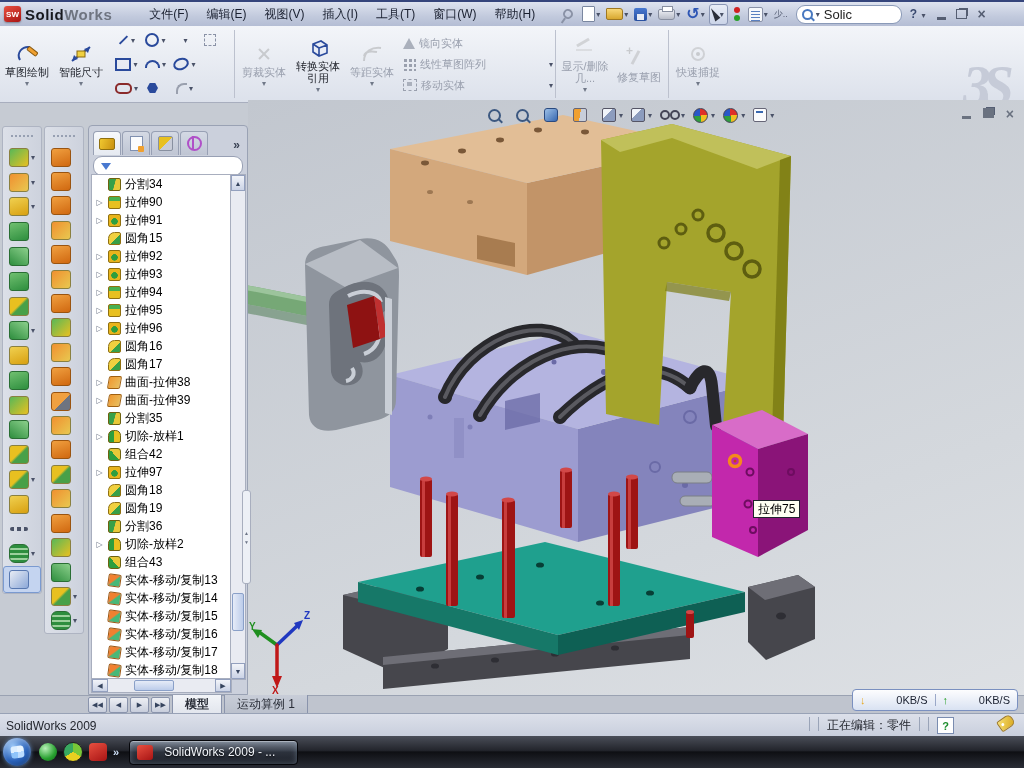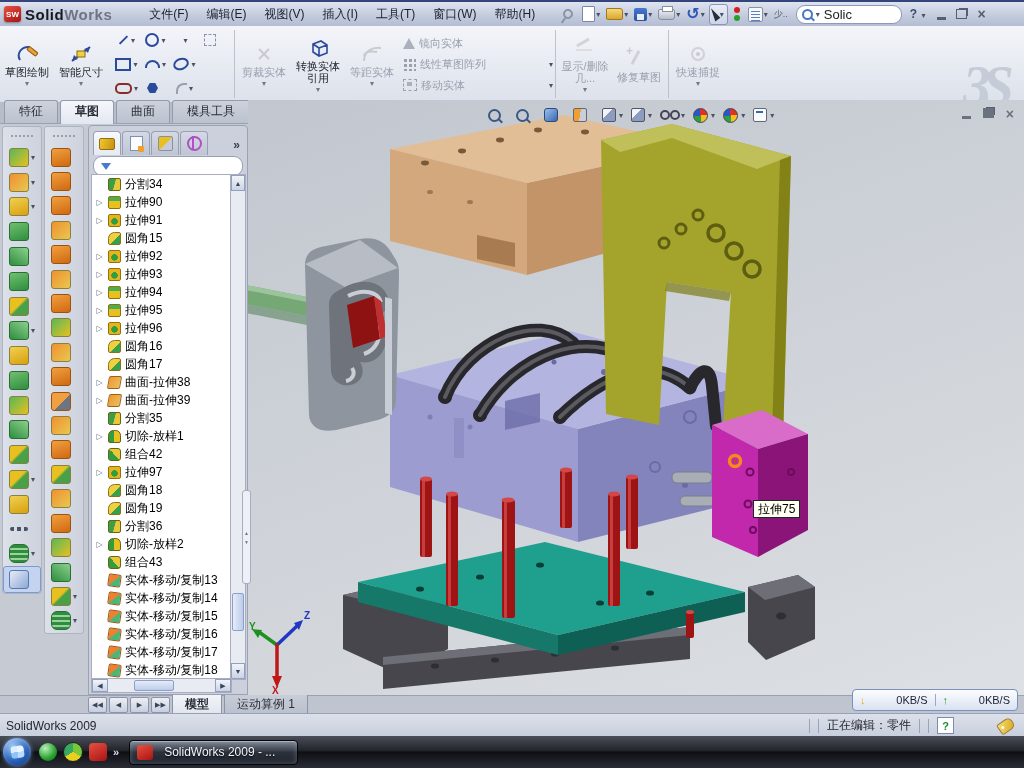--- a/index.html
+++ b/index.html
@@ -169,21 +169,21 @@
   .arr-up{color:#28A028;font-weight:bold;}
   
   #bottomstrip{position:absolute;left:0;top:695px;width:1024px;height:18px;background:#BFC4CE;border-top:1px solid #9AA2B2;display:flex;align-items:center;}
   .navbtn{width:17px;height:14px;background:linear-gradient(#EDEFF4,#C8CEDC);border:1px solid #8A94AC;border-radius:2px;font-size:7px;color:#36445E;display:flex;align-items:center;justify-content:center;margin-left:2px;}
   .doc-tab{font-size:12px;color:#2A2E38;padding:1px 12px 2px 12px;border:1px solid #8A94AC;border-top:none;background:linear-gradient(#C8CDD8,#B9BFCB);margin-left:2px;border-radius:0 0 3px 3px;}
   .doc-tab.active{background:linear-gradient(#F2F4F8,#E0E4EC);font-weight:bold;}
   #bottomstrip .spacer{width:86px;}
   
   #statusbar{position:absolute;left:0;top:713px;width:1024px;height:23px;background:linear-gradient(#DCE0EA,#C8CEDC);border-top:1px solid #98A2B6;display:flex;align-items:center;font-size:12px;color:#23262E;}
   #statusbar .appname{padding-left:6px;}
-  #statusbar .right{margin-left:auto;display:flex;align-items:center;gap:8px;padding-right:10px;}
+  #statusbar .right{margin-left:auto;display:flex;gap:8px;padding-right:10px;}
   .sbsep{width:1px;height:14px;background:#9AA4B8;}
   .sb-help{width:15px;height:15px;background:#fff;border:1px solid #7A8CB0;color:#1E8E2E;font-weight:bold;font-size:11px;display:flex;align-items:center;justify-content:center;}
   .sb-tag{width:14px;height:10px;background:linear-gradient(135deg,#F8E070,#D8A820);border:1px solid #A07820;border-radius:2px 5px 5px 2px;transform:rotate(-35deg);position:relative;}
   .sb-tag::after{content:"";position:absolute;left:2px;top:3px;width:3px;height:3px;border-radius:50%;background:#fff;}
   
   #taskbar{position:absolute;left:0;top:736px;width:1024px;height:32px;background:linear-gradient(#4A4E58,#23252C 45%,#0E0F13 50%,#2A2D36);display:flex;align-items:center;}
   #startorb{width:28px;height:28px;border-radius:50%;margin:0 8px 0 3px;background:radial-gradient(circle at 35% 30%,#9CC8F8,#2860B8 55%,#10305E);box-shadow:inset 0 2px 4px #ffffff66,0 0 4px #7AB0F0AA;display:flex;align-items:center;justify-content:center;}
   #startorb .flag{width:13px;height:12px;transform:rotate(-8deg);background:conic-gradient(#E8F4FF 0 25%,#BBDCFF 0 50%,#8FC4FA 0 75%,#DCEEFF 0);border-radius:3px;}
   #quicklaunch{display:flex;align-items:center;gap:6px;margin-right:10px;}
   .qicon{width:18px;height:18px;border-radius:4px;}
@@ -433,35 +433,20 @@
     </div>
     <div class="vdiv"></div>
     <div class="cm-big off">
       <span class="bic bi-qsnap"></span>
       <span class="cm-lbl">快速捕捉</span>
       <span class="cm-dd">▾</span>
     </div>
     <div id="cm-watermark">3S</div>
   </div>
 
-  <div id="tabstrip">
-
-      <div class="rtab">特征</div>
-
-      <div class="rtab active">草图</div>
-
-      <div class="rtab">曲面</div>
-
-      <div class="rtab">模具工具</div>
-
-      <div class="rtab">评估</div>
-
-      <div class="rtab">DimXpert</div>
-
-  </div>
 
   <div id="leftbar1" class="vbar">
     <div class="grip"></div>
 
       <div class="lt-item">
         <span class="lt-ic c-gy"></span>
         <span class="dd">▾</span>
       </div>
 
       <div class="lt-item">

